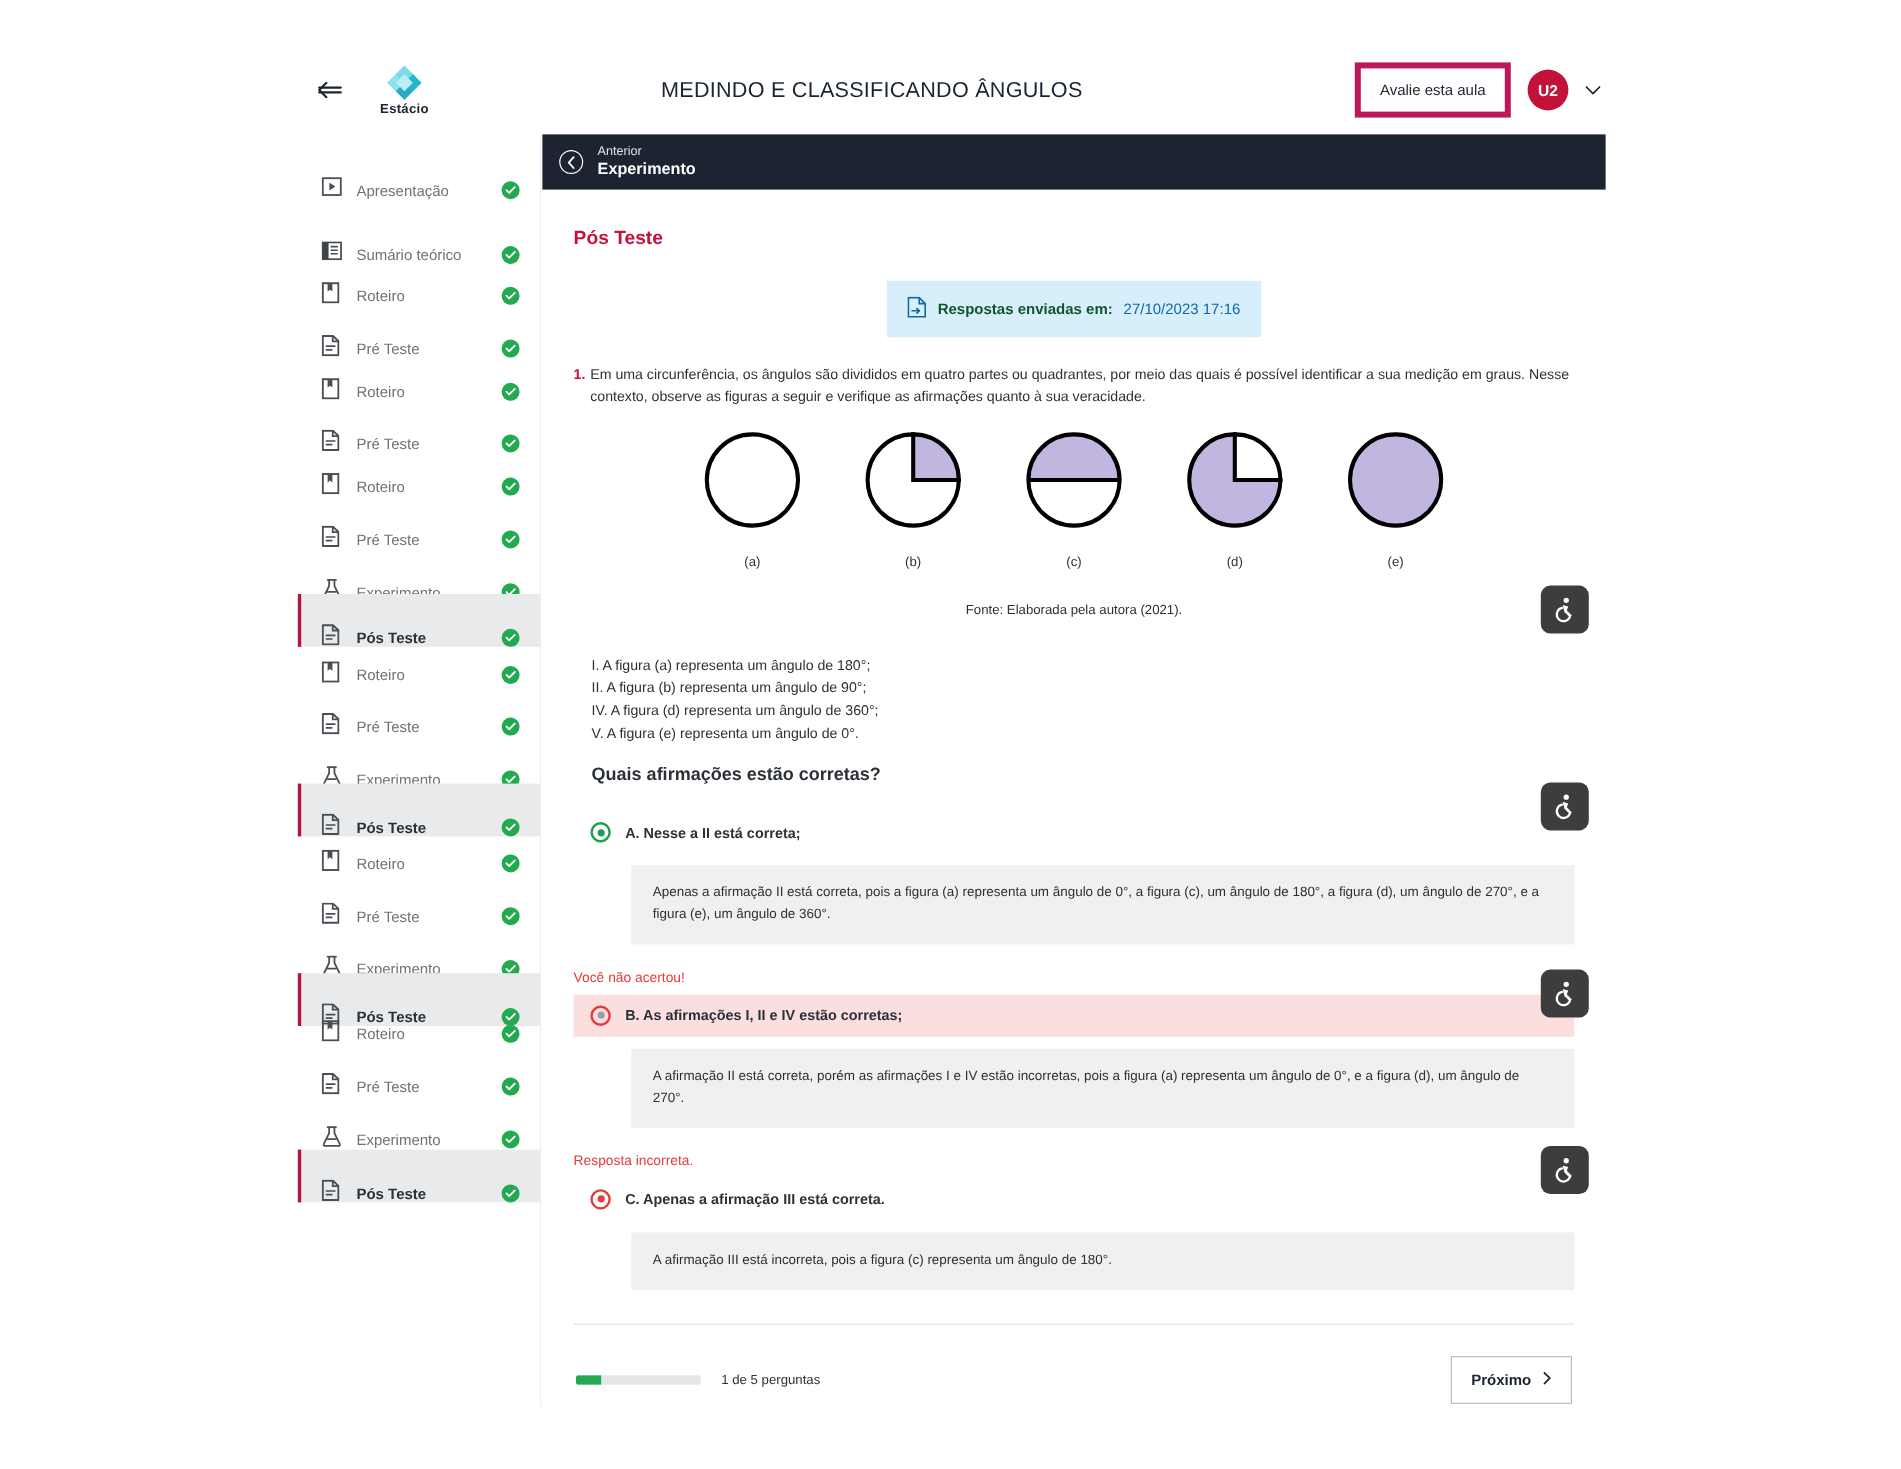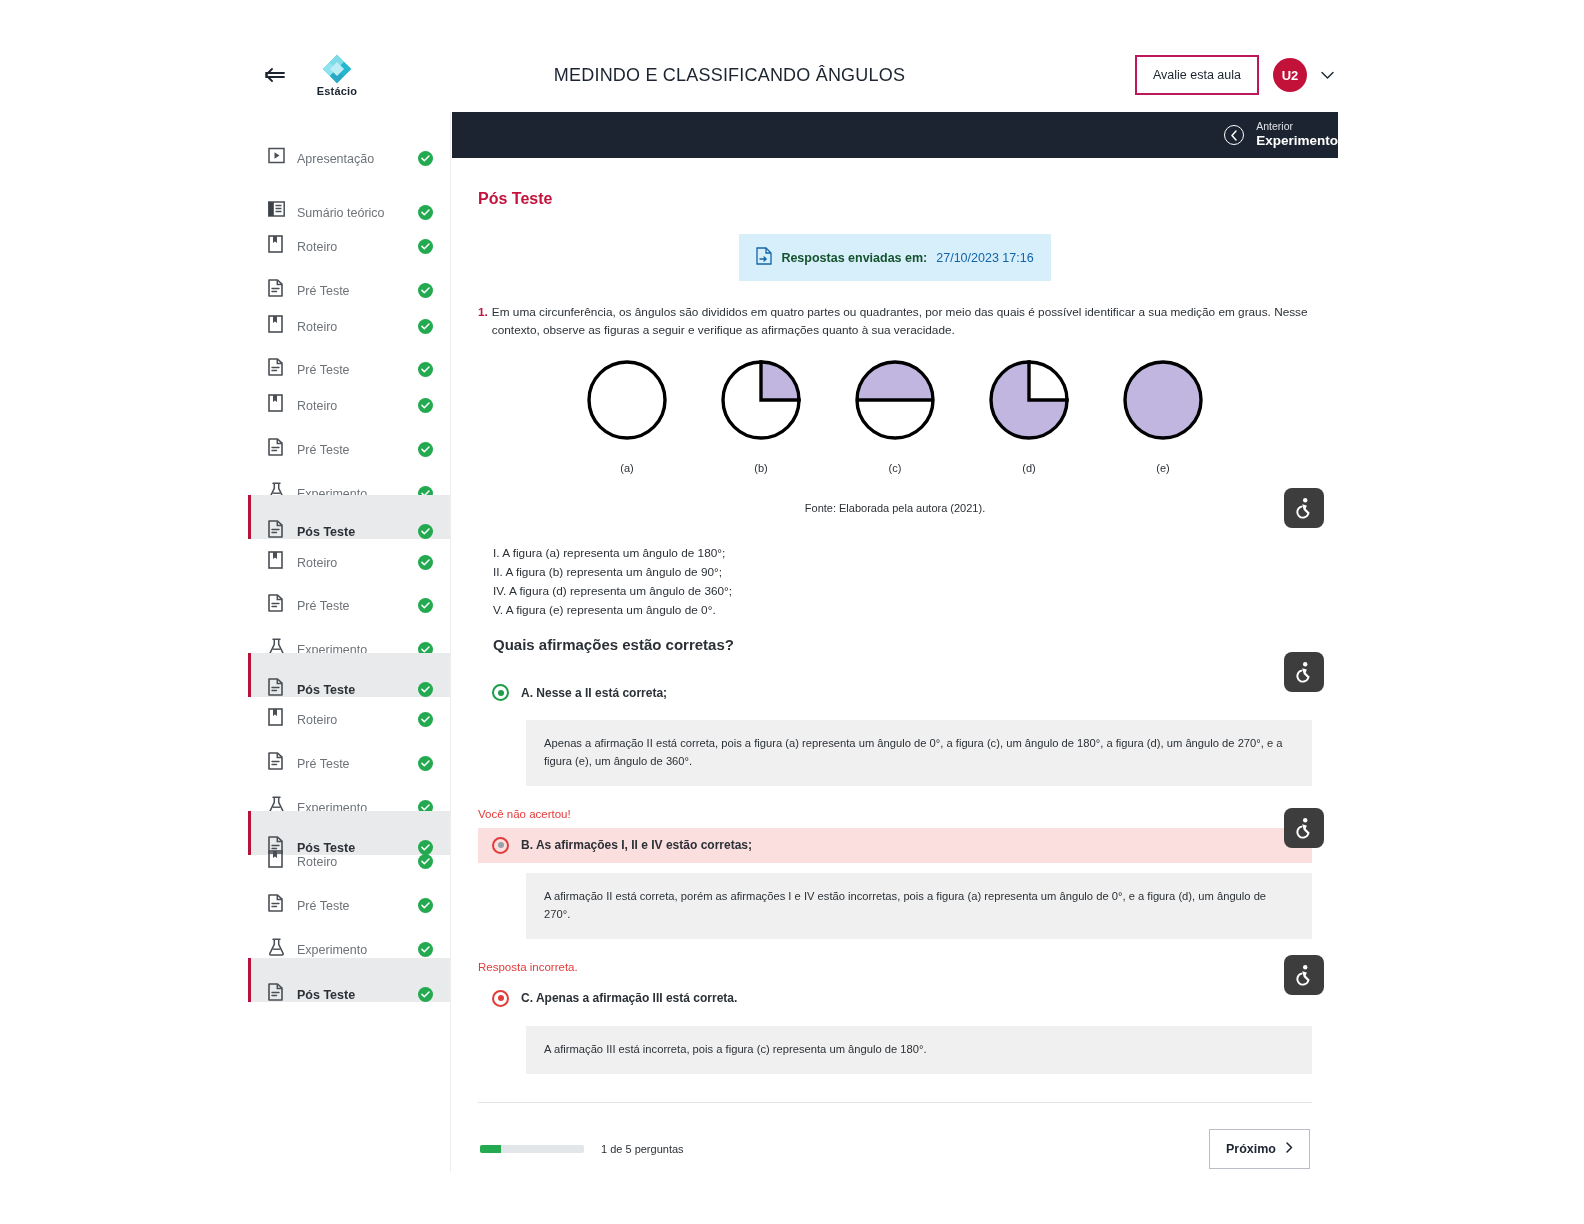--- a/index.html
+++ b/index.html
@@ -23,21 +23,21 @@
   }
   .brand { margin-left: 22px; width: 54px; text-align:center; }
   .brand-logo { width: 30px; height: 30px; margin: 0 auto; position: relative; }
   .brand-name { font-size: 11px; font-weight: bold; color:#1b2430; letter-spacing:.2px; margin-top:1px;}
   .course-title {
     flex: 1; text-align: center; font-size: 18px; letter-spacing:.2px;
     color:#1b2430; font-weight: 500; margin-left:-40px;
   }
   .header-right { display:flex; align-items:center; gap: 14px; margin-right: 4px;}
   .rate-btn {
-    border: 2px solid #be185d; background:#fff; color:#1b2430;
+    border: 5px solid #be185d; background:#fff; color:#1b2430;
     font-size: 12.5px; padding: 11px 16px; cursor:pointer; white-space:nowrap;
     font-family:"Liberation Sans", sans-serif;
   }
   .avatar {
     width: 34px; height: 34px; border-radius: 50%; background:#c3123a; color:#fff;
     display:flex; align-items:center; justify-content:center; font-size:13px; font-weight:bold;
   }
   .caret { font-size: 13px; color:#1b2430; }
 
   
@@ -58,21 +58,21 @@
     display:flex; align-items:center; justify-content:center; flex:none;
   }
   .check svg { display:block; }
 
   
   .ic svg { display:block; }
 
   
   .main { position:absolute; left:452px; top:112px; width:886px; height:1060px; background:#fff; }
   .crumb {
-    height: 46px; background:#1b2430; color:#fff; display:flex; align-items:center; padding-left:14px;justify-content:flex-end;
+    height: 46px; background:#1b2430; color:#fff; display:flex; align-items:center; padding-left:14px;
   }
   .crumb-circle {
     width:20px; height:20px; border-radius:50%; border:1.6px solid #fff; margin-right:12px;
     display:flex; align-items:center; justify-content:center; font-size:10px; line-height:1; cursor:pointer;
   }
   .crumb-texts { line-height:1.25; }
   .crumb-prev { font-size:10.5px; color:#dfe3e7; }
   .crumb-title { font-size:13.5px; font-weight:bold; color:#fff; }
 
   .content { padding: 26px 26px 0 26px; position:relative; }

